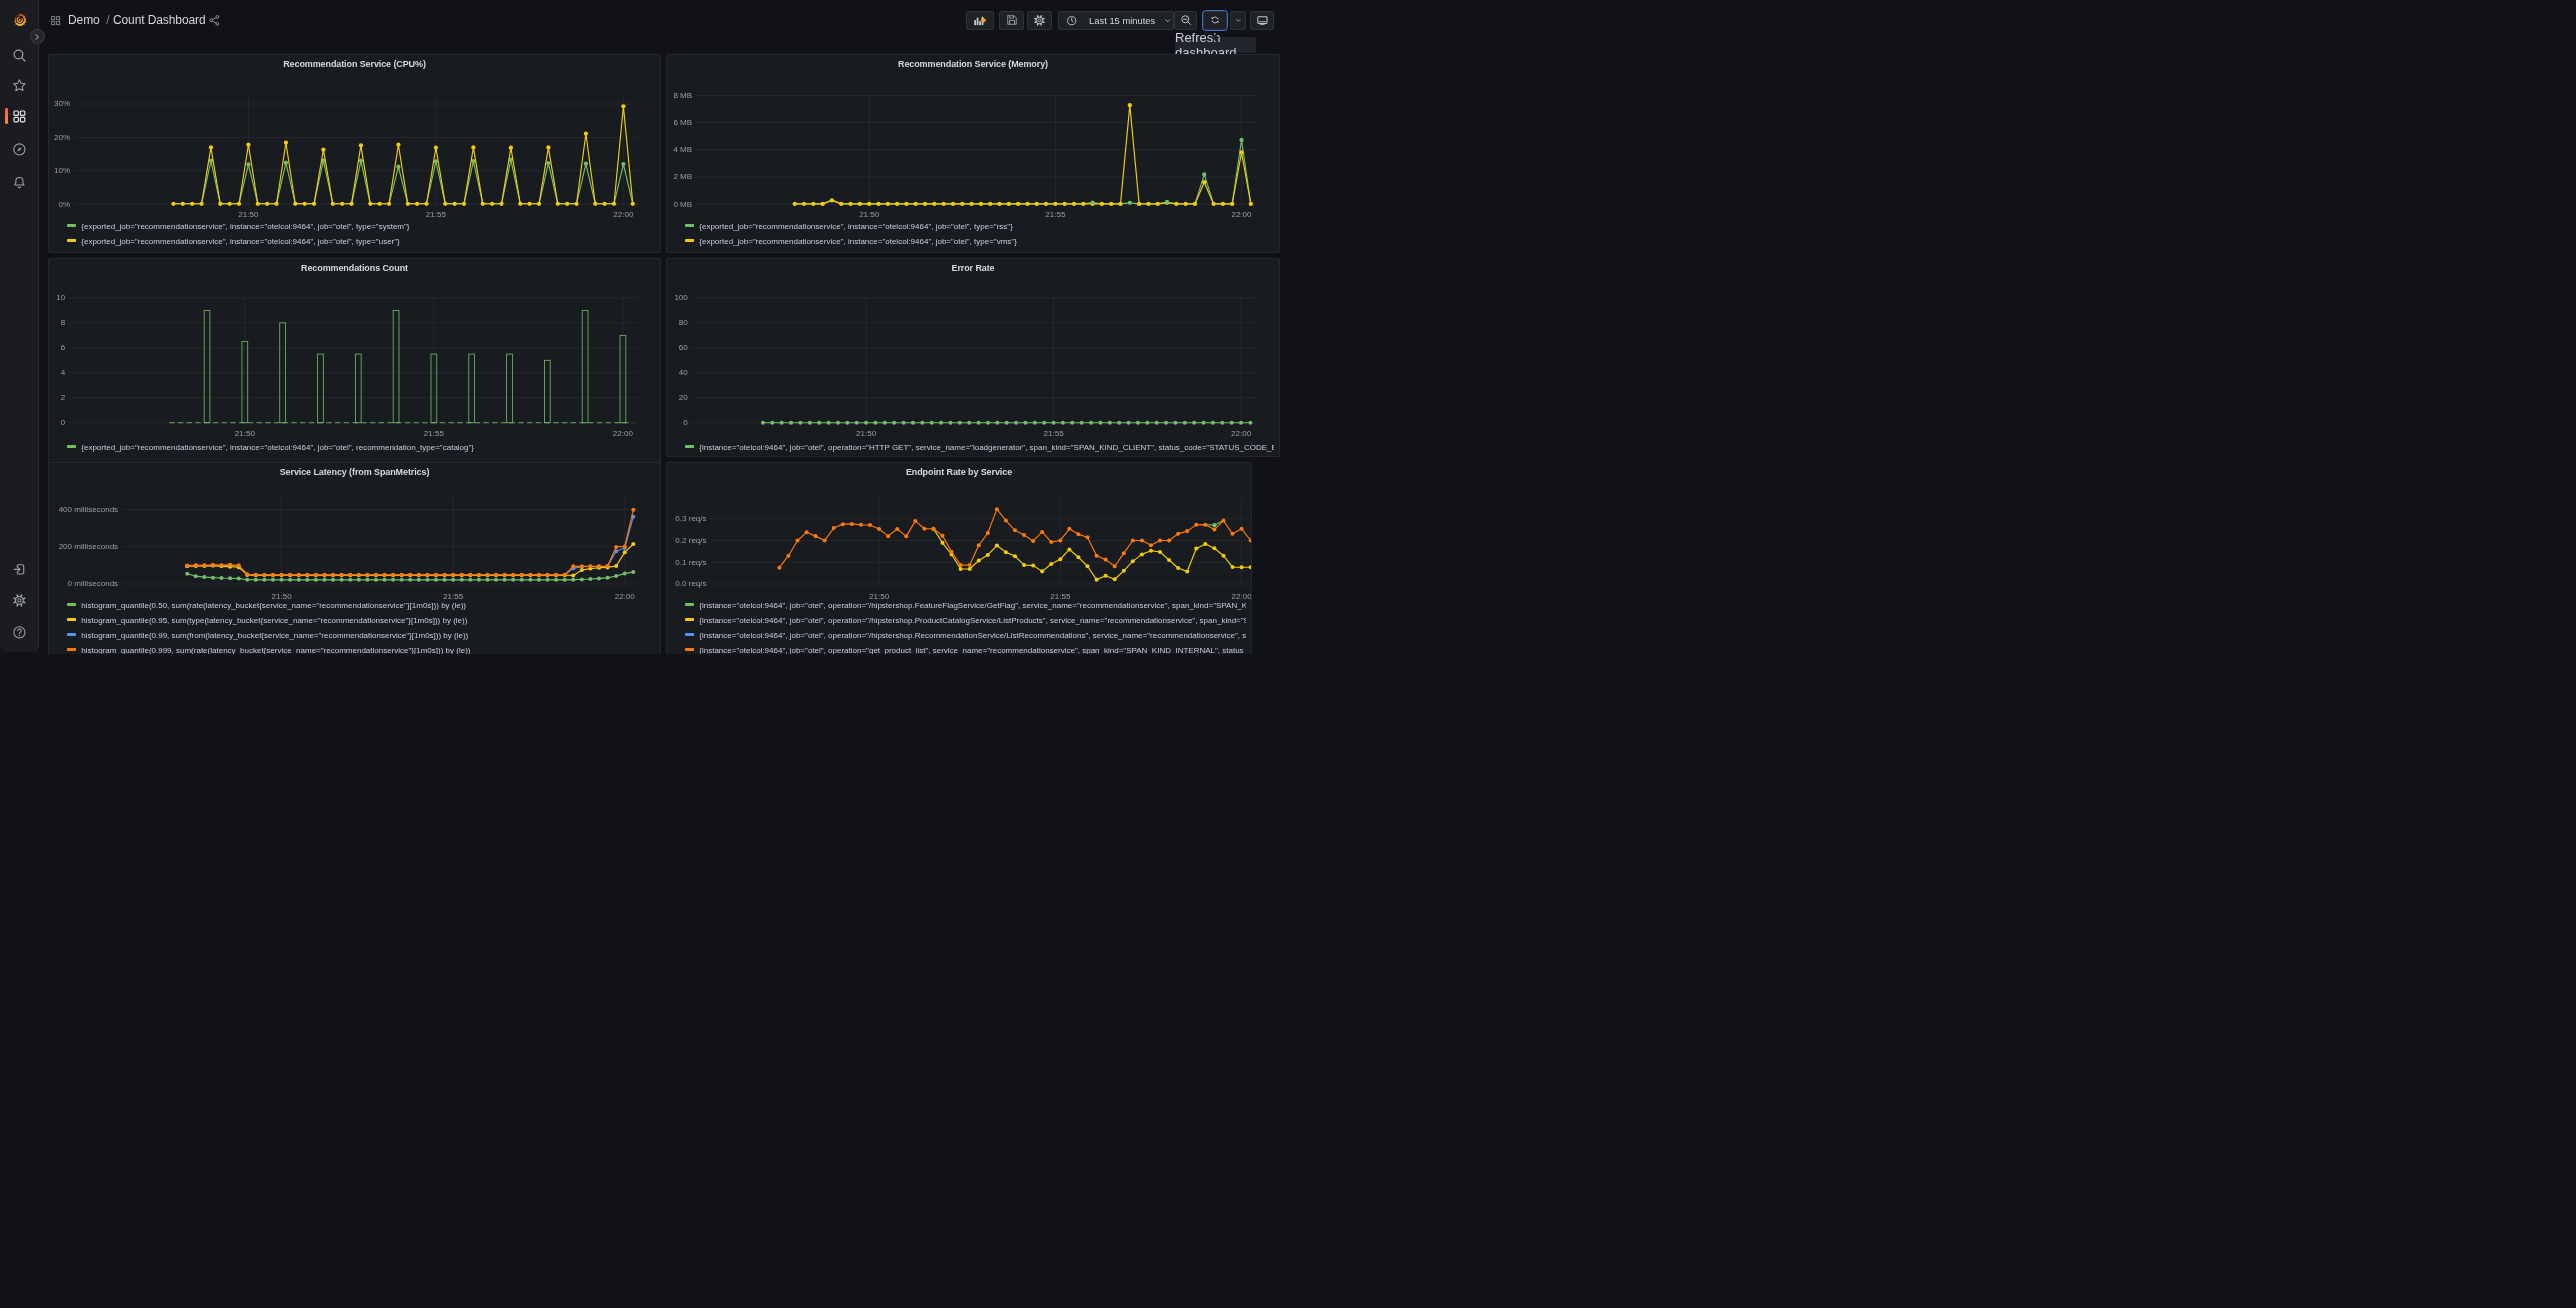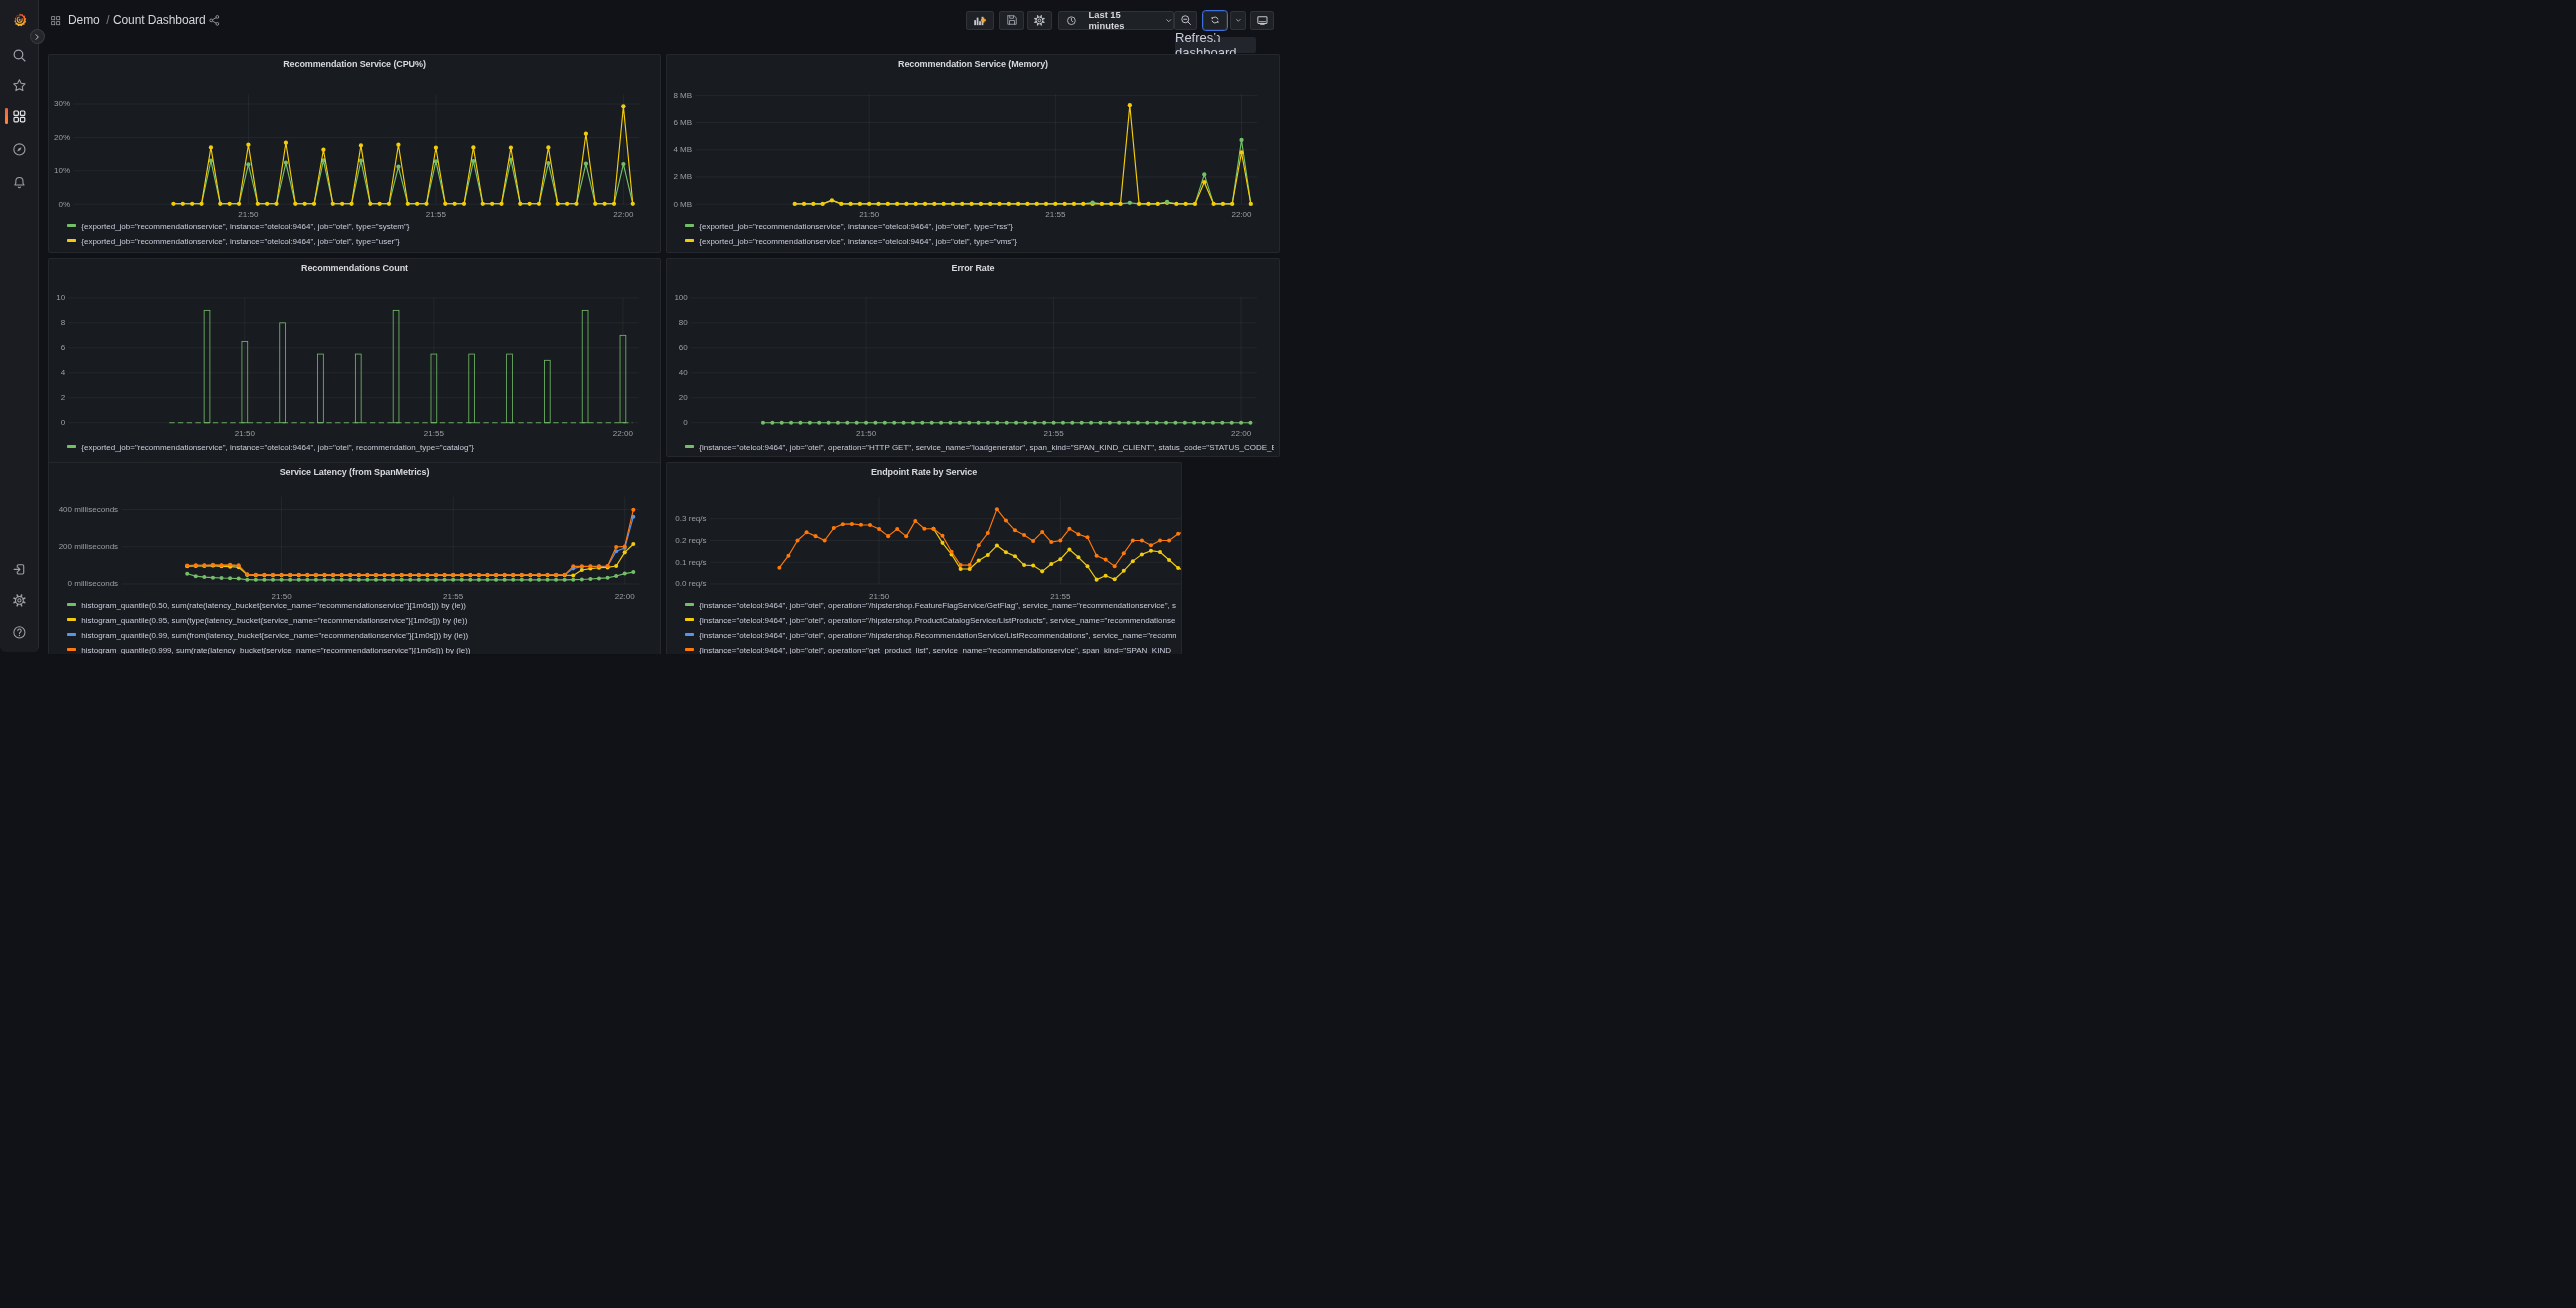--- a/index.html
+++ b/index.html
@@ -136,21 +136,21 @@
       <line x1="18.10" y1="9.47" x2="20.59" y2="8.44" stroke="#c7c8d1" stroke-width="2.6" stroke-linecap="round"></line>
       <circle cx="12" cy="12" r="6.4" stroke="#c7c8d1" stroke-width="1.8" fill="none"></circle>
       <circle cx="12" cy="12" r="2.6" stroke="#c7c8d1" stroke-width="1.8" fill="none"></circle>
     </svg>
   </div>
 <div class="toolbtn" style="left:1058px;width:116px;justify-content:flex-start;padding-left:6.7px">
   <svg width="11.4" height="11.4" viewBox="0 0 24 24" fill="none" style="">
       <circle cx="12" cy="12" r="8.6" stroke="#c7c8d1" stroke-width="1.9"></circle>
       <path d="M12 6.8 V12 L15.2 14.2" stroke="#c7c8d1" stroke-width="1.9" fill="none" stroke-linecap="round" stroke-linejoin="round"></path>
     </svg>
-    <span style="color:#d5d6dd;font-size:9.4px;font-weight:700;margin-left:12px">Last 15 minutes</span>
+    <span style="color:#d5d6dd;font-size:9.4px;font-weight:400;margin-left:12px">Last 15 minutes</span>
   <span style="margin-left:8px;margin-top:1.3px"><svg width="9.4" height="9.4" viewBox="0 0 24 24" fill="none" style="">
         <path d="M7 9.5 L12 14.5 L17 9.5" stroke="#c7c8d1" stroke-width="2.0" fill="none" stroke-linecap="round" stroke-linejoin="round"></path>
       </svg></span>
   </div>
 <div class="toolbtn" style="left:1174px;width:23px">
     <svg width="12" height="12" viewBox="0 0 24 24" fill="none" style="">
       <circle cx="10.5" cy="10.5" r="7" stroke="#c7c8d1" stroke-width="1.9"></circle>
       <path d="M7.5 10.5 h6 M15.6 15.6 L21 21" stroke="#c7c8d1" stroke-width="1.9" fill="none" stroke-linecap="round" stroke-linejoin="round"></path>
     </svg>
   </div>
@@ -685,21 +685,21 @@
       <circle cx="870.27" cy="69.48" r="3.0" fill="#ff780a"></circle>
       <text x="346.4" y="199.5" fill="#9c9fa6" font-size="12" text-anchor="middle" dominant-baseline="middle">21:50</text>
       <text x="601.95" y="199.5" fill="#9c9fa6" font-size="12" text-anchor="middle" dominant-baseline="middle">21:55</text>
       <text x="857.5" y="199.5" fill="#9c9fa6" font-size="12" text-anchor="middle" dominant-baseline="middle">22:00</text>
     </svg>
 <div class="lrow" style="top:135px"><span class="sw" style="background:#73bf69"></span><span class="ltxt">histogram_quantile(0.50, sum(rate(latency_bucket{service_name="recommendationservice"}[1m0s])) by (le))</span></div>
     <div class="lrow" style="top:150px"><span class="sw" style="background:#f2cc0c"></span><span class="ltxt">histogram_quantile(0.95, sum(type(latency_bucket{service_name="recommendationservice"}[1m0s])) by (le))</span></div>
     <div class="lrow" style="top:165px"><span class="sw" style="background:#5794f2"></span><span class="ltxt">histogram_quantile(0.99, sum(from(latency_bucket{service_name="recommendationservice"}[1m0s])) by (le))</span></div>
     <div class="lrow" style="top:180px"><span class="sw" style="background:#ff780a"></span><span class="ltxt">histogram_quantile(0.999, sum(rate(latency_bucket{service_name="recommendationservice"}[1m0s])) by (le))</span></div>
 </div>
-<div class="panel" style="left:666px;top:462px;width:516px;height:199px">
+<div class="panel" style="left:666px;top:462px;width:586px;height:199px">
 <div class="ptitle">Endpoint Rate by Service</div>
 <svg class="plot" width="613" height="199" viewBox="0 0 913 296">
       <line x1="64" y1="180" x2="878.5" y2="180" stroke="rgba(204,204,220,0.10)" stroke-width="1"></line>
       <text x="59" y="180.5" fill="#9c9fa6" font-size="12" text-anchor="end" dominant-baseline="middle">0.0 req/s</text>
       <line x1="64" y1="147.6" x2="878.5" y2="147.6" stroke="rgba(204,204,220,0.10)" stroke-width="1"></line>
       <text x="59" y="148.1" fill="#9c9fa6" font-size="12" text-anchor="end" dominant-baseline="middle">0.1 req/s</text>
       <line x1="64" y1="115.2" x2="878.5" y2="115.2" stroke="rgba(204,204,220,0.10)" stroke-width="1"></line>
       <text x="59" y="115.7" fill="#9c9fa6" font-size="12" text-anchor="end" dominant-baseline="middle">0.2 req/s</text>
       <line x1="64" y1="82.8" x2="878.5" y2="82.8" stroke="rgba(204,204,220,0.10)" stroke-width="1"></line>
       <text x="59" y="83.3" fill="#9c9fa6" font-size="12" text-anchor="end" dominant-baseline="middle">0.3 req/s</text>

